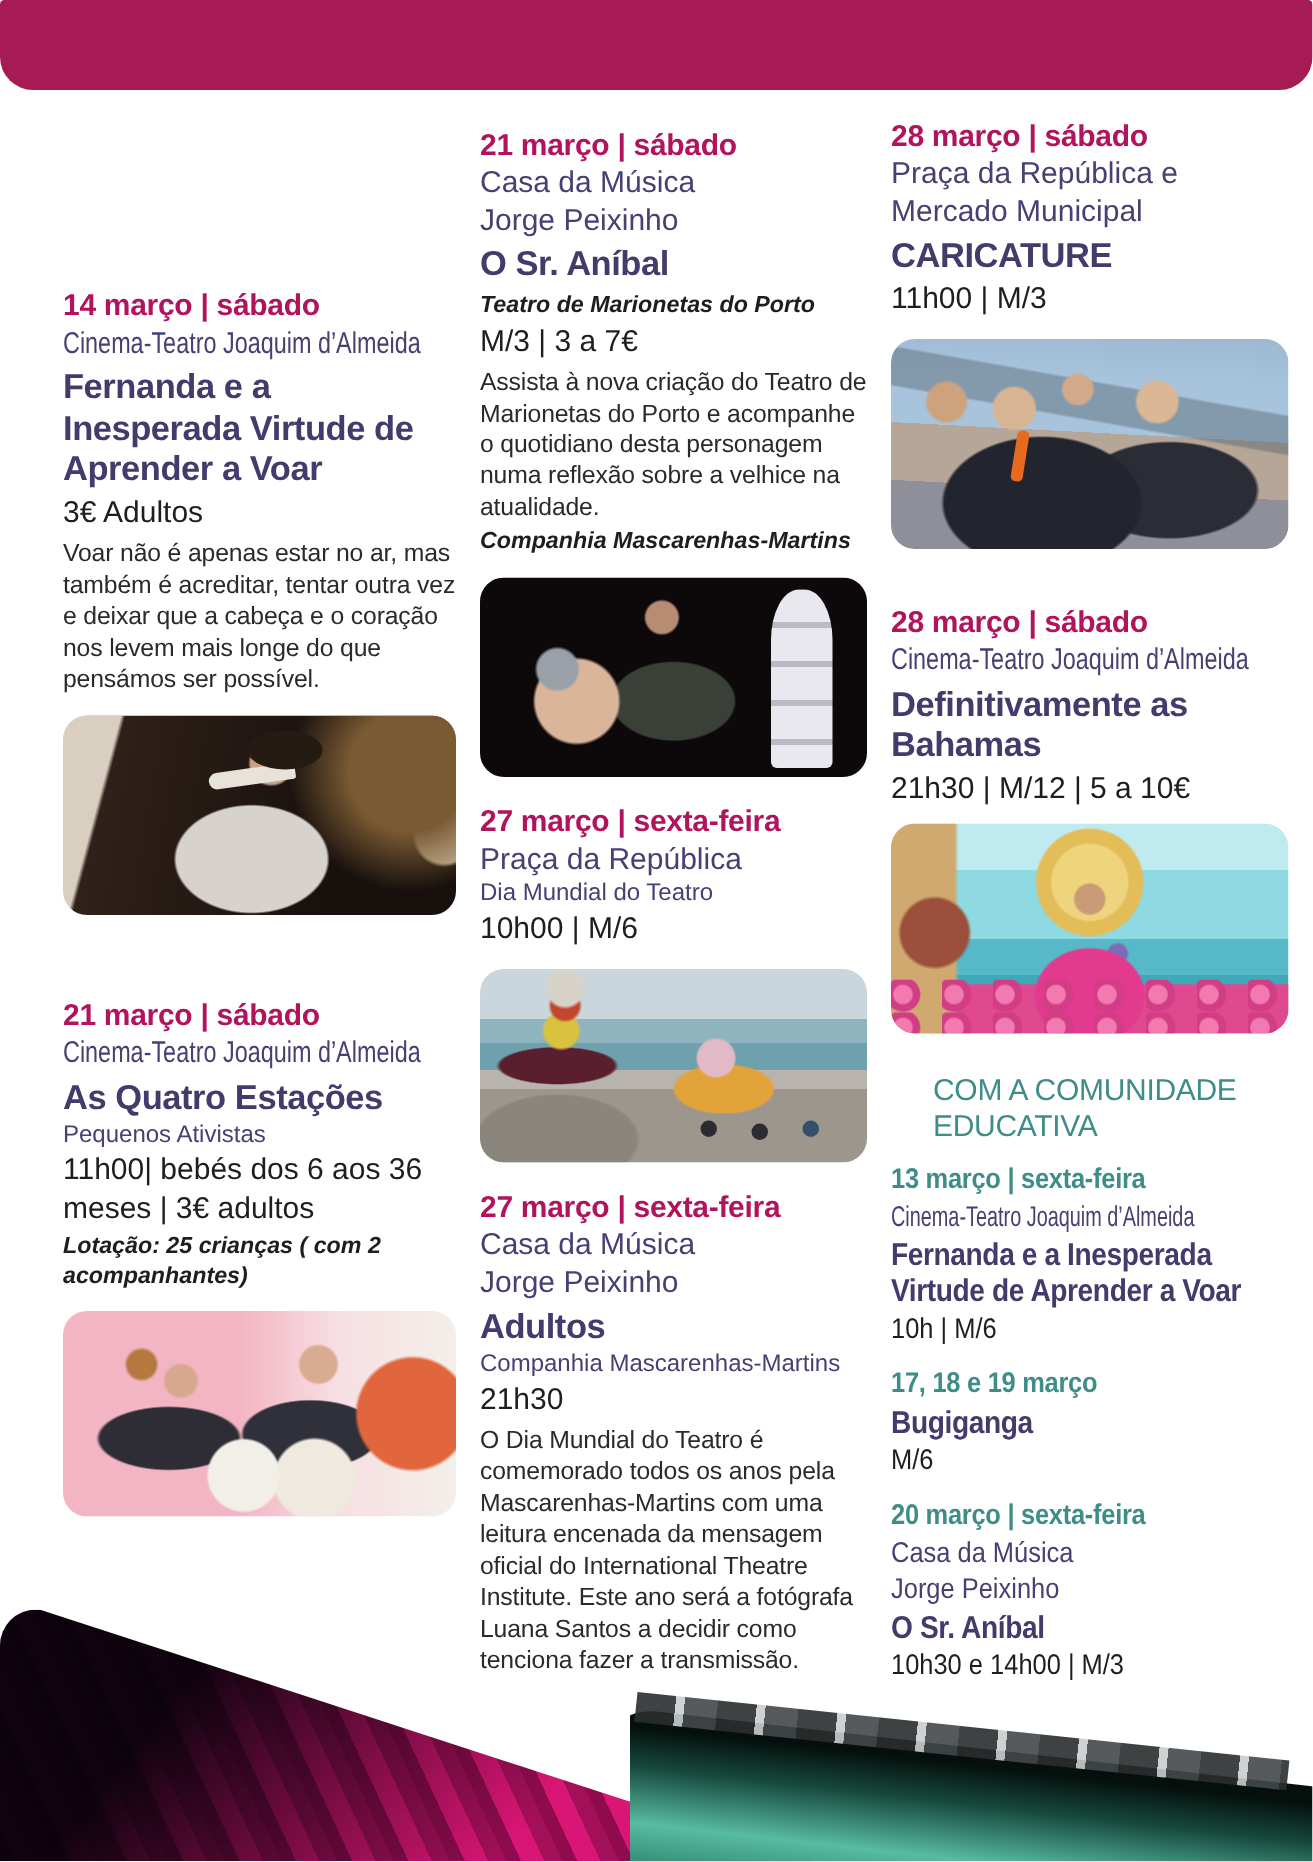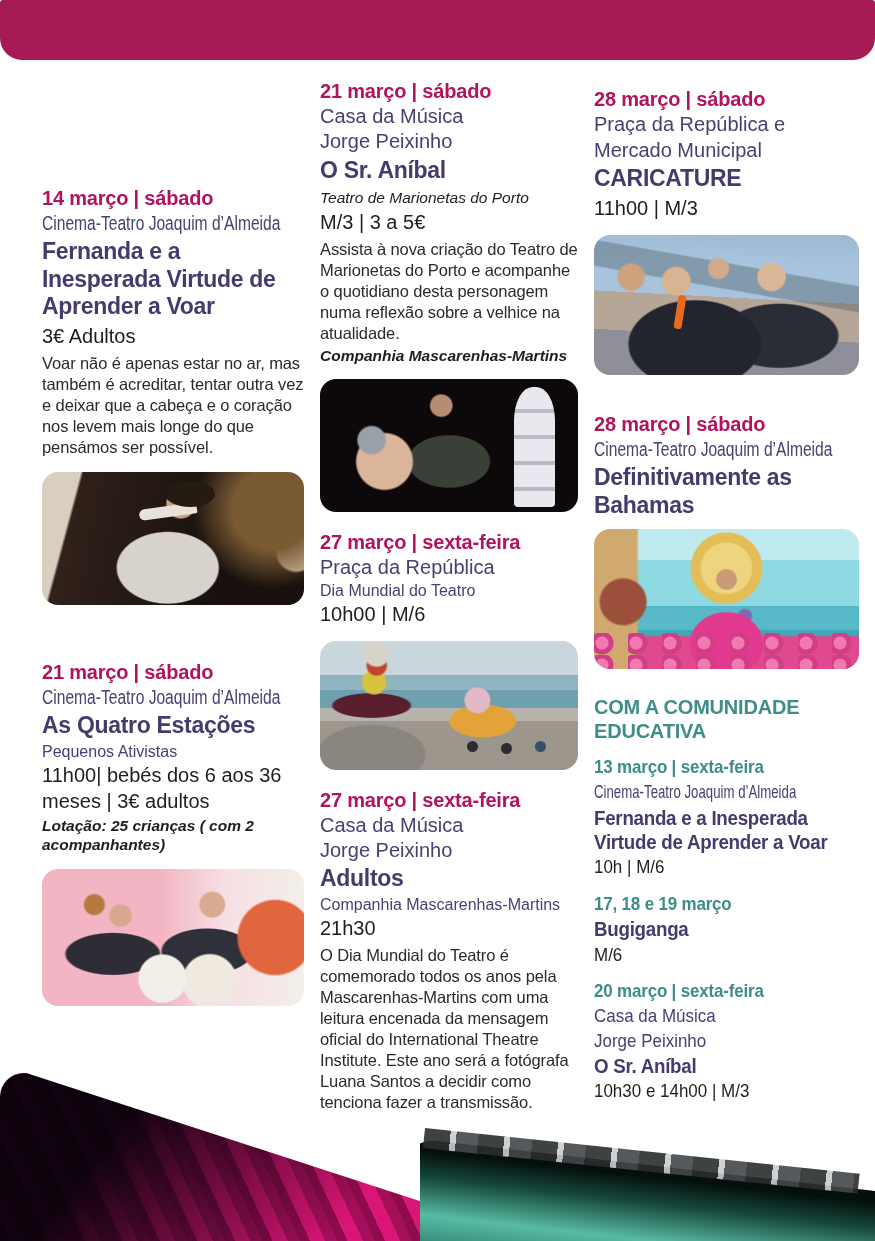--- a/index.html
+++ b/index.html
@@ -23,33 +23,33 @@
   .event{margin-top:0;}
   [data-event="quatro"]{margin-top:54px;}
   [data-event="pimpinella"]{margin-top:17px;}
   [data-event="mensagem"]{margin-top:17px;}
   [data-event="bahamas"]{margin-top:36px;}
 
   .ev-date{font-size:20px; font-weight:700; color:var(--magenta); letter-spacing:-.2px; line-height:1.3;}
   .ev-venue{font-size:20px; color:var(--purple); line-height:1.27;}
   .ev-title{font-size:23px; font-weight:700; color:var(--purple-dark); line-height:1.2;
     letter-spacing:-.3px; margin:2px 0 2px;}
-  .ev-credit{font-size:15.5px; font-style:italic; font-weight:400; color:var(--ink); margin:5px 0 1px; line-height:1.2;}
+  .ev-credit{font-size:15.5px; font-style:italic; font-weight:700; color:var(--ink); margin:5px 0 1px; line-height:1.2;}
   .ev-subtitle{font-size:16px; color:var(--purple); line-height:1.25;}
   .ev-info{font-size:20px; color:var(--ink); line-height:1.3;}
   .ev-desc{font-size:16.5px; color:var(--body); line-height:1.27; margin-top:4px; letter-spacing:-.1px;}
   .ev-note{font-size:15.5px; font-style:italic; font-weight:700; color:var(--ink); line-height:1.25; margin-top:2px;}
 
   
   .cond{display:inline-block; transform:scaleX(.78); transform-origin:0 50%; white-space:nowrap;}
 
   
   .sec{margin-top:26px;}
-  .sec-heading{font-size:20px; font-weight:700; color:var(--teal); line-height:1.2;
-    letter-spacing:-.2px; margin-bottom:8px;}
+  .sec-heading{font-size:20px; font-weight:400; color:var(--teal); line-height:1.2;
+    letter-spacing:-.2px; margin-bottom:8px;margin-left:28px;}
   .squeeze{width:112%; transform:scaleX(.893); transform-origin:0 0;}
   .sec .event{margin-top:12px;}
   .sec .ev-date{color:var(--teal); font-size:19px;}
   .sec .ev-title{font-size:21px; line-height:1.15; margin:1px 0 1px;}
   .sec .ev-venue,.sec .ev-info{font-size:19px; line-height:1.3;}
 
   
   .photo{width:100%; border-radius:16px; margin-top:14px; position:relative; overflow:hidden;}
 
   .photo-fernanda{height:133px;
@@ -167,21 +167,21 @@
         </article>
         <div class="photo photo-quatro"></div>
       </div>
     <div class="col col-2">
         <article class="event" data-event="anibal">
           <div class="ev-date">21 março | sábado</div>
           <div class="ev-venue"><span>Casa da Música</span></div>
           <div class="ev-venue"><span>Jorge Peixinho</span></div>
           <div class="ev-title">O Sr. Aníbal</div>
           <div class="ev-credit">Teatro de Marionetas do Porto</div>
-          <div class="ev-info">M/3 | 3 a 5€</div>
+          <div class="ev-info">M/3 | 3 a 7€</div>
           <div class="ev-desc">Assista à nova criação do Teatro de Marionetas do Porto e acompanhe o quotidiano desta personagem numa reflexão sobre a velhice na atualidade.</div>
           <div class="ev-note">Companhia Mascarenhas-Martins</div>
         </article>
         <div class="photo photo-anibal"></div>
         <article class="event" data-event="pimpinella">
           <div class="ev-date">27 março | sexta-feira</div>
           <div class="ev-venue"><span>Praça da República</span></div>
           <div class="ev-subtitle">Dia Mundial do Teatro</div>
           <div class="ev-info">10h00 | M/6</div>
         </article>
@@ -202,20 +202,21 @@
           <div class="ev-venue"><span>Praça da República e</span></div>
           <div class="ev-venue"><span>Mercado Municipal</span></div>
           <div class="ev-title">CARICATURE</div>
           <div class="ev-info">11h00 | M/3</div>
         </article>
         <div class="photo photo-caricature"></div>
         <article class="event" data-event="bahamas">
           <div class="ev-date">28 março | sábado</div>
           <div class="ev-venue"><span class="cond">Cinema-Teatro Joaquim d’Almeida</span></div>
           <div class="ev-title">Definitivamente as Bahamas</div>
+          <div class="ev-info">21h30 | M/12 | 5 a 10€</div>
         </article>
         <div class="photo photo-bahamas"></div>
         <section class="sec">
           <div class="sec-heading">COM A COMUNIDADE EDUCATIVA</div>
           <div class="squeeze">
             <article class="event" data-event="edu-fernanda">
               <div class="ev-date">13 março | sexta-feira</div>
               <div class="ev-venue"><span class="cond">Cinema-Teatro Joaquim d’Almeida</span></div>
               <div class="ev-title">Fernanda e a Inesperada Virtude de Aprender a Voar</div>
               <div class="ev-info">10h | M/6</div>

